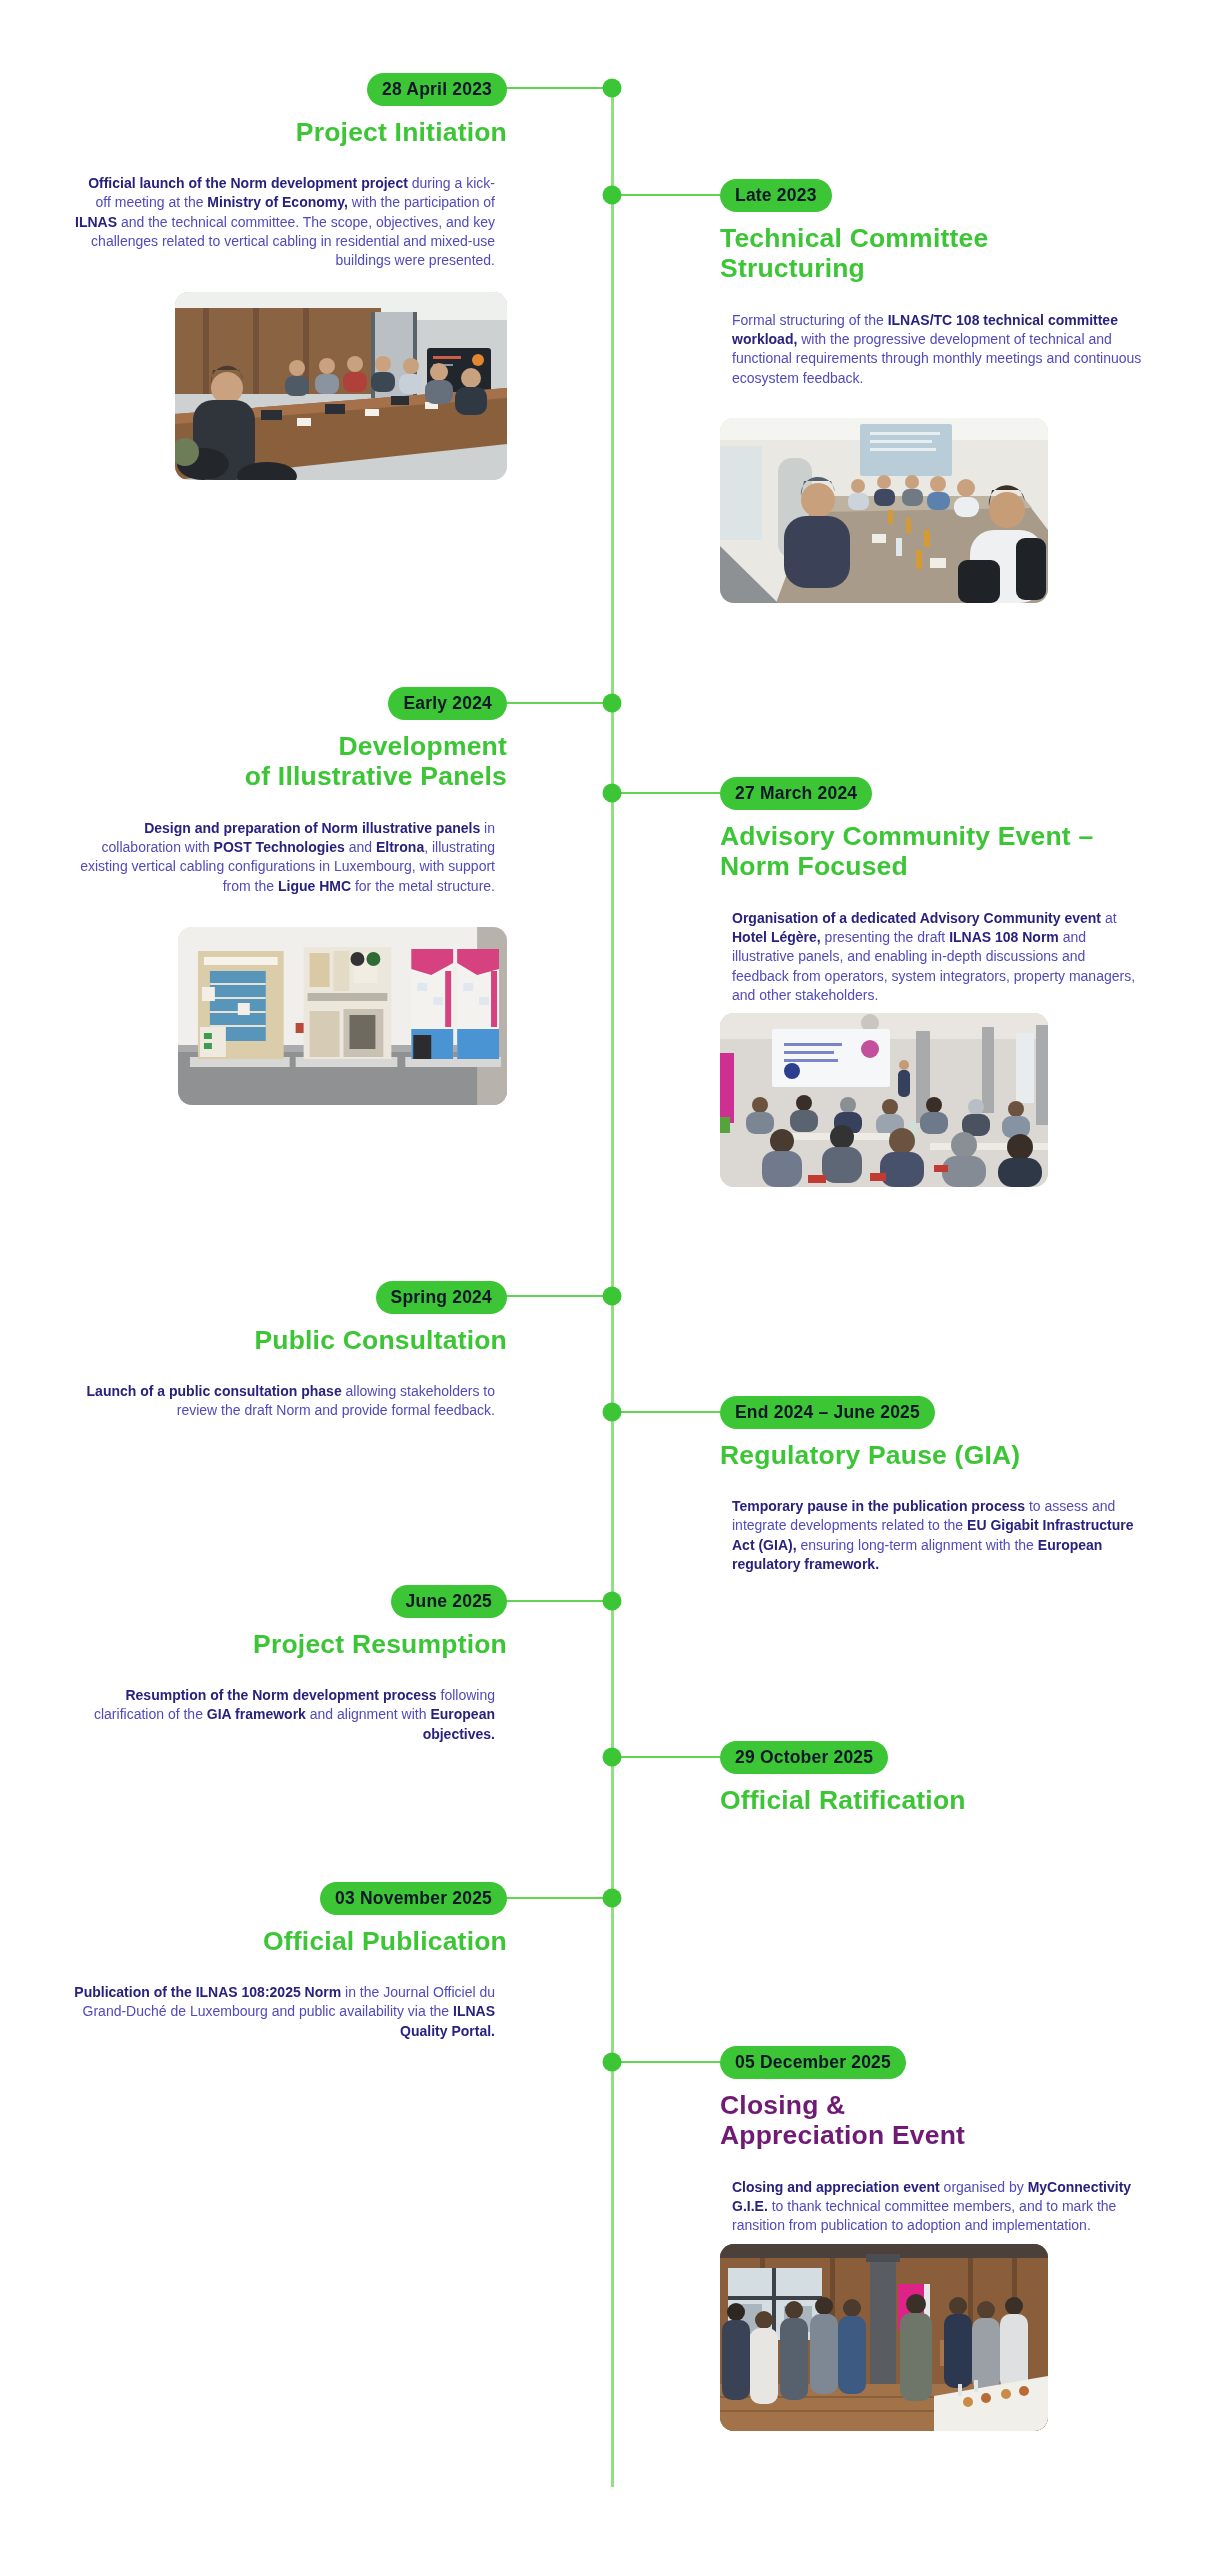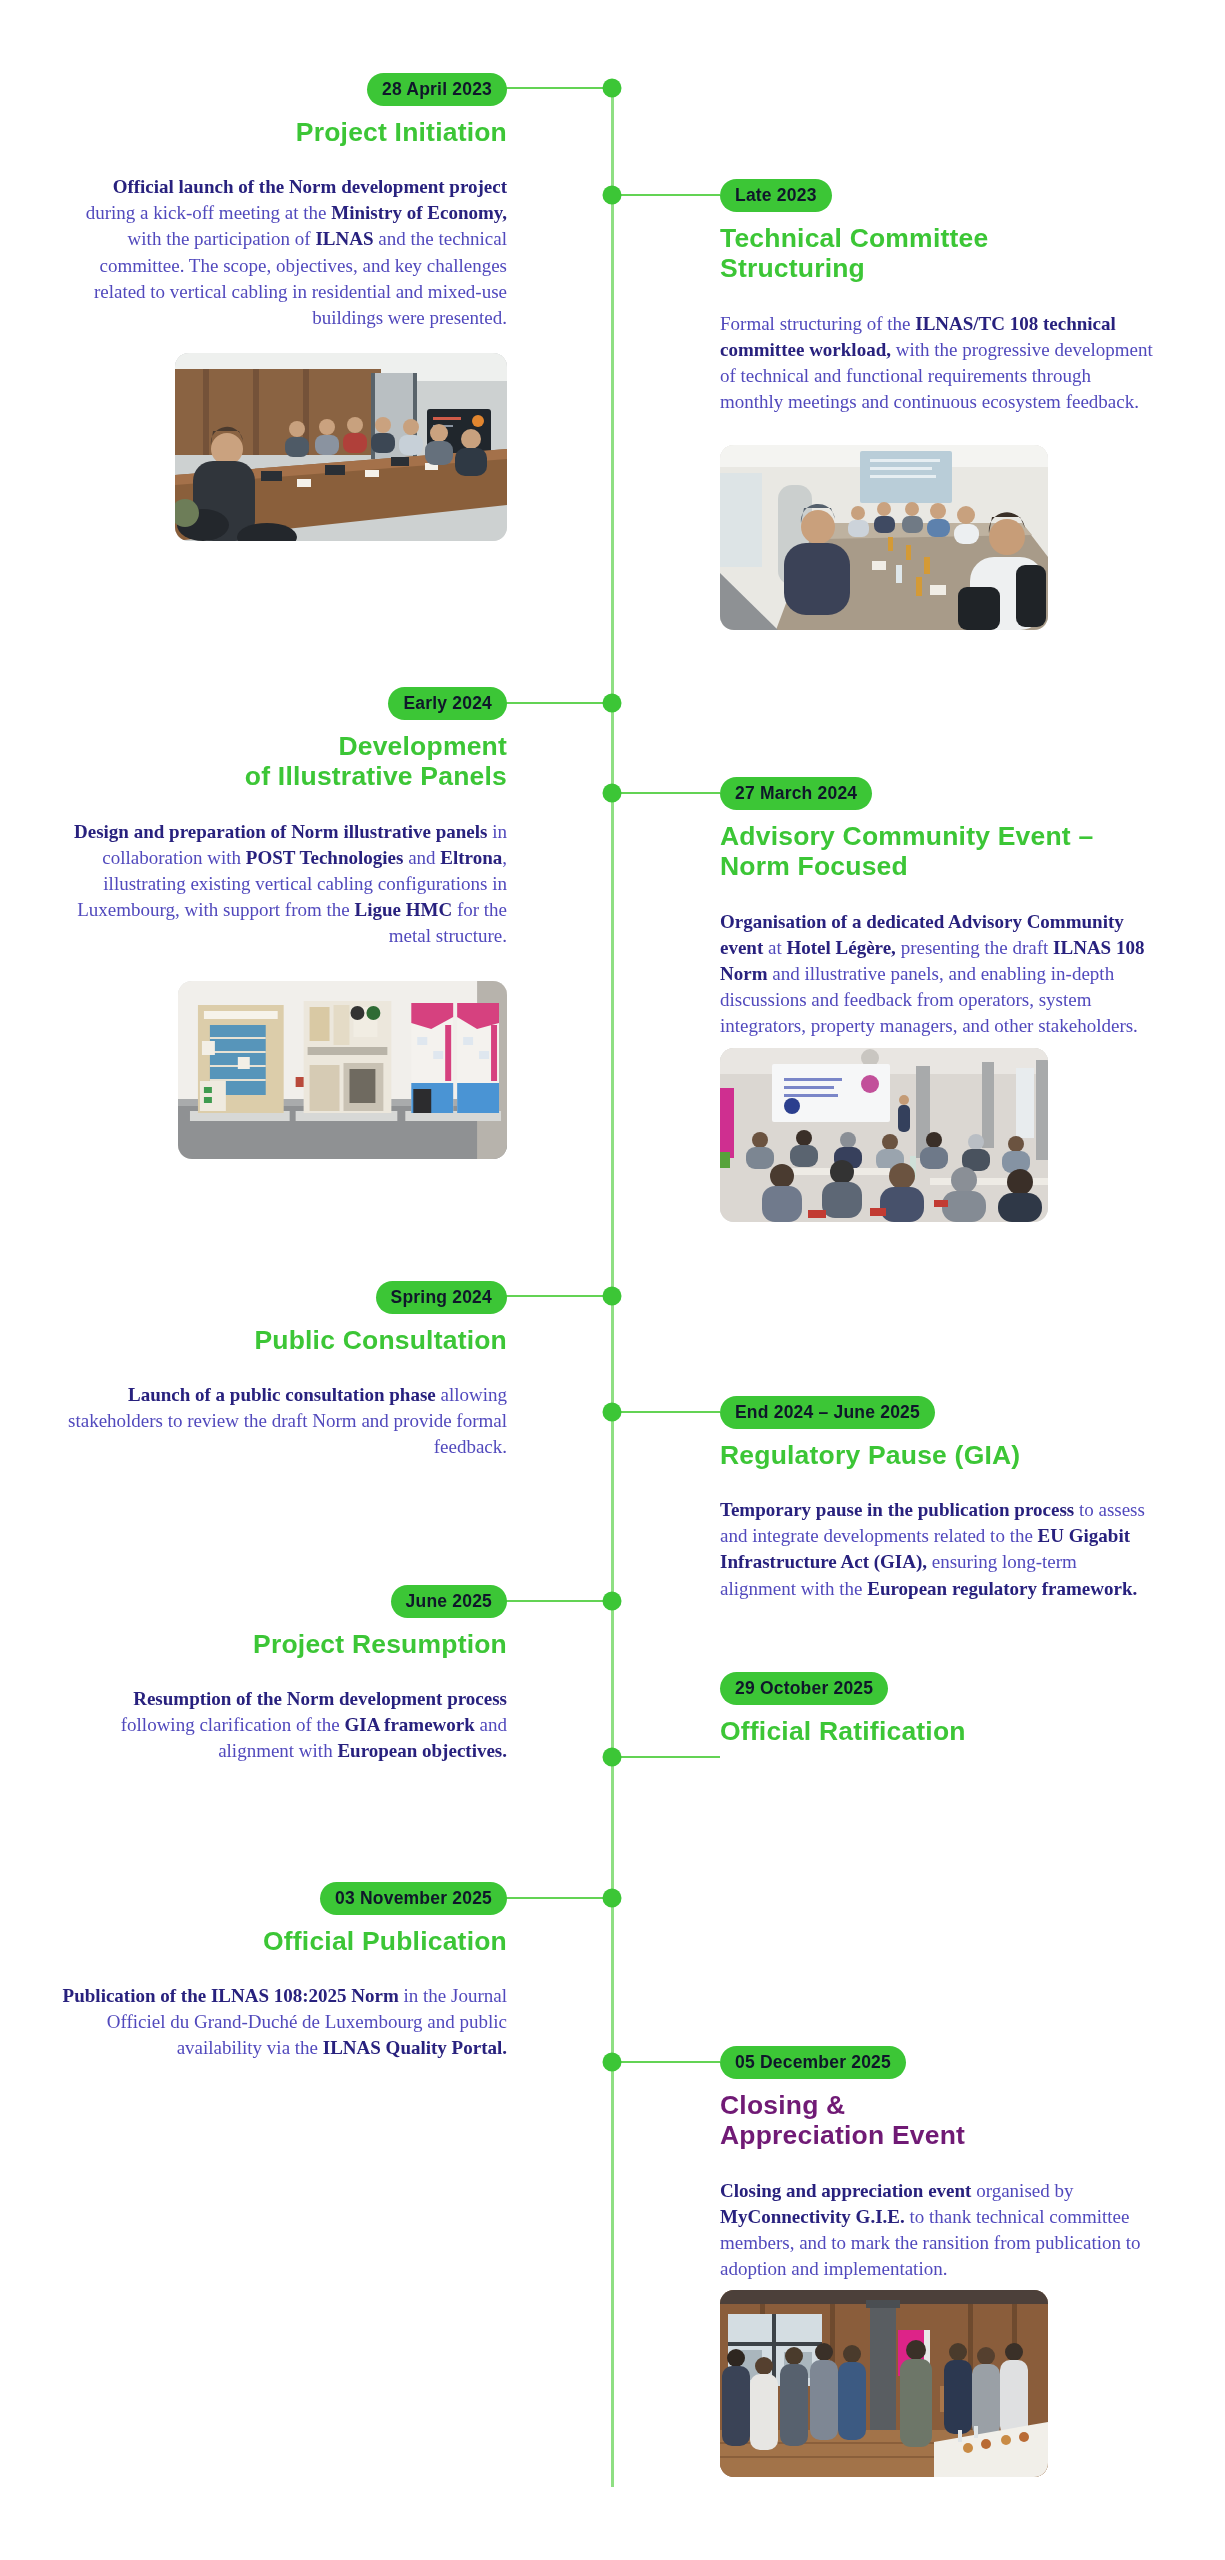--- a/index.html
+++ b/index.html
@@ -23,28 +23,28 @@
   .c6{left:505px;top:1600px;width:107px}
   .c7{left:612px;top:1756px;width:108px}
   .c8{left:505px;top:1897px;width:107px}
   .c9{left:612px;top:2061px;width:108px}
 
   
   .event{position:absolute;}
   .event.left{text-align:right;width:445px;left:62px;}
   .event.right{text-align:left;width:436px;left:720px;}
   .e0{top:73px}.e1{top:179px}.e2{top:687px}.e3{top:777px}.e4{top:1281px}
-  .e5{top:1396px}.e6{top:1585px}.e7{top:1672px}.e8{top:1882px}.e9{top:2046px}
+  .e5{top:1396px}.e6{top:1585px}.e7{top:1741px}.e8{top:1882px}.e9{top:2046px}
 
   .badge{display:inline-block;background:#3cc636;color:#0f172a;font-weight:bold;
          font-size:17.5px;line-height:1;padding:8px 15px 7px;border-radius:17px;letter-spacing:.2px;}
   .title{font-size:26.5px;font-weight:bold;color:#3cc636;margin:11px 0 0;line-height:1.16;
          white-space:pre-line;letter-spacing:.2px;}
   .title.navy{color:#701a75;}
-  .body{font-size:19px;line-height:1.375;color:#5149bd;margin:27px 0 0;font-family:Liberation Serif, serif;}
+  .body{font-size:14px;line-height:1.375;color:#5149bd;margin:27px 12px 0;}
   .body b{color:#28217e;}
 
   .photo{margin-top:22px;border-radius:14px;overflow:hidden;display:inline-block;vertical-align:top;background:#ddd;}
   .photo svg{display:block;width:100%;height:100%;}
   .ph0{width:332px;height:188px}
   .ph1{width:328px;height:185px}
   .ph2{width:329px;height:178px}
   .ph3{width:328px;height:174px}
   .ph4{width:328px;height:187px}
   .e1 .photo{margin-top:30px}

